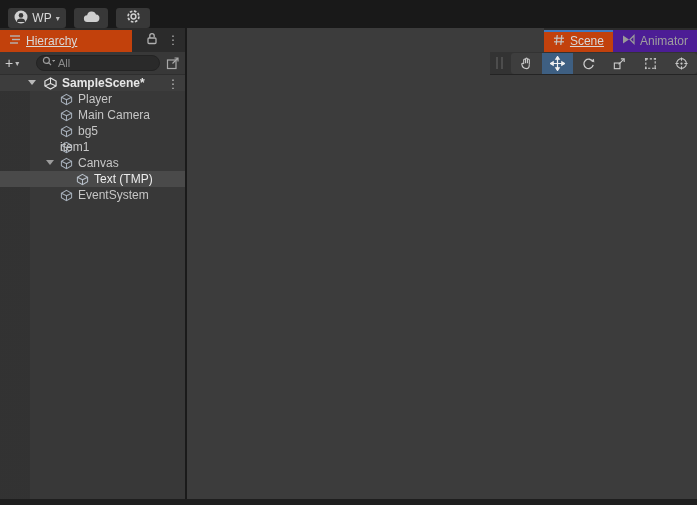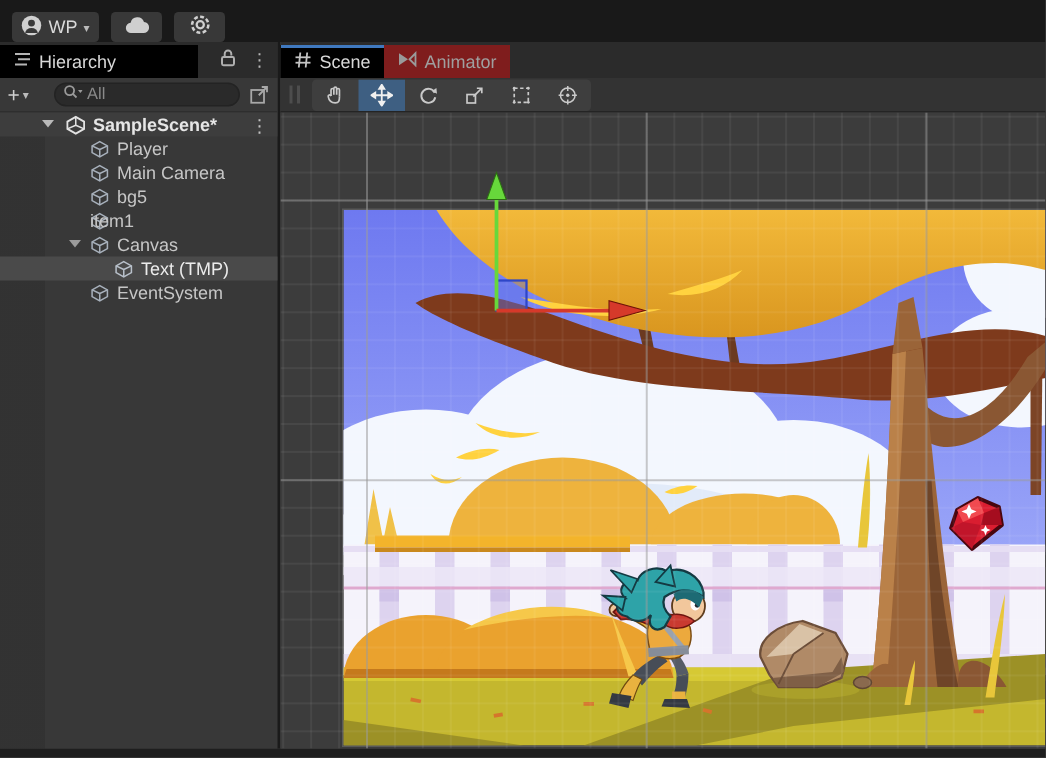--- a/index.html
+++ b/index.html
@@ -9,26 +9,26 @@
   
   .topbar { height:28px; background:#191919; display:flex; align-items:flex-end; gap:8px; padding-left:8px; }
   .tb-btn { height:20px; background:#383838; border-radius:3px; display:flex; align-items:center; justify-content:center; gap:4px; color:#dadada; }
   .tb-account { width:58px; padding:0 4px; }
   .tb-ico { width:34px; }
   .caret { font-size:8px; color:#bbb; }
 
   
   .main { display:flex; height:471px; }
   .left { width:187px; border-right:2px solid #1a1a1a; display:flex; flex-direction:column; background:#383838; }
-  .right { flex:1; display:flex; flex-direction:column; background:#3c3c3c; }
+  .right { flex:1; display:flex; flex-direction:column; background:#3c3c3c;align-items:flex-end; }
 
   
   .tabbar { height:24px; background:#2b2b2b; display:flex; align-items:flex-end; position:relative; }
-  .tab { height:22px; display:flex; align-items:center; gap:5px; padding:0 9px; background:#7f1d1d; color:#9f9f9f; }
-  .tab.active { background:#000000; color:#d8d8d8; }
+  .tab { height:22px; display:flex; align-items:center; gap:5px; padding:0 9px; background:#4c1d95; color:#9f9f9f; }
+  .tab.active { background:#c2410c; color:#d8d8d8;text-decoration:underline; }
   .tab.focused { box-shadow:inset 0 2px 0 #4079bf; }
   .tabbar-right { position:absolute; right:6px; top:0; height:24px; display:flex; align-items:center; gap:9px; }
   .kebab { color:#b5b5b5; font-size:12px; letter-spacing:0; line-height:10px; }
 
   
   .h-toolbar { height:23px; background:#383838; border-bottom:1px solid #2e2e2e; display:flex; align-items:center; position:relative; }
   .plus-btn { margin-left:5px; display:flex; align-items:center; color:#cfcfcf; font-size:14px; gap:2px; }
   .searchbox { position:absolute; left:36px; width:124px; height:16px; top:3px; background:#2a2a2a; border:1px solid #232323; border-radius:8px; display:flex; align-items:center; padding:0 5px; gap:3px; }
   .searchbox input { flex:1; min-width:0; background:transparent; border:none; outline:none; color:#cfcfcf; font-size:11px; font-family:"Liberation Sans",sans-serif; }
   .searchbox input::placeholder { color:#8a8a8a; }

